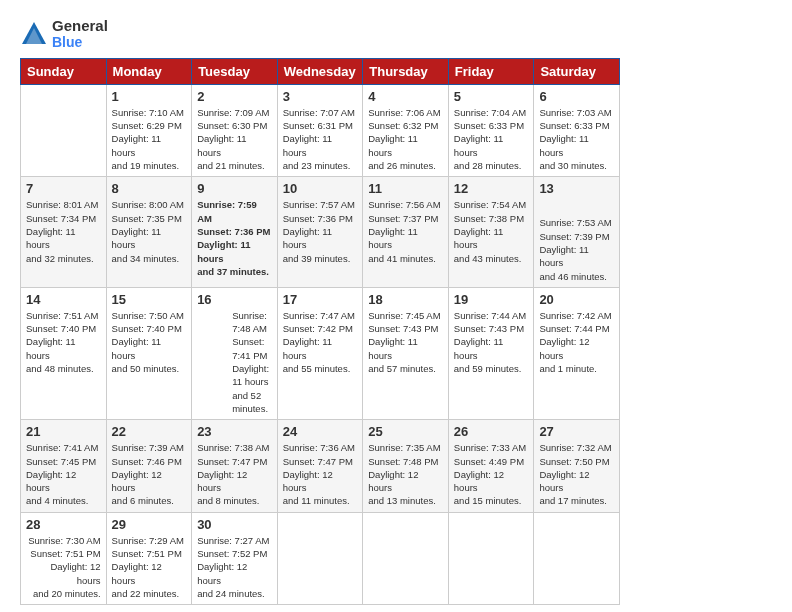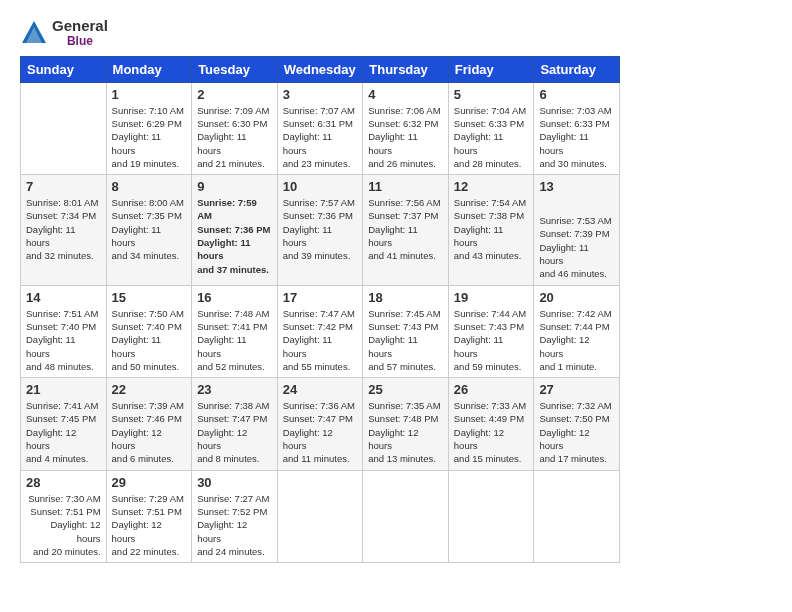--- a/index.html
+++ b/index.html
@@ -31,24 +31,23 @@
       display: flex;
       flex-direction: column;
       line-height: 1.1;
     }
     .logo-general {
       font-size: 15px;
       font-weight: bold;
       color: #333;
     }
     .logo-blue {
-      font-size: 12px;
-      font-weight: bold;
-      color: #701a75;
-      text-align: center;
+      font-size: 14px;
+      font-weight: bold;
+      color: #3b82f6;
     }
     .logo-icon {
       width: 28px;
       height: 28px;
       margin-right: 2px;
     }
     .title-section {
       text-align: right;
     }
     .month-title {
@@ -59,21 +58,21 @@
     .subtitle {
       font-size: 16px;
       color: #555;
     }
     .calendar {
       width: 100%;
       border-collapse: collapse;
       border: 1px solid #ccc;
     }
     .calendar th {
-      background: #1d4ed8;
+      background: #b91c1c;
       color: #fff;
       text-align: left;
       padding: 5px 6px;
       font-size: 13px;
       font-weight: bold;
       border: 1px solid #1f55a0;
     }
     .calendar td {
       vertical-align: top;
       border: 1px solid #ccc;
@@ -237,21 +236,21 @@
           </td>
           <td>
             <span class="day-num">15</span>
             <div class="day-info" style="white-space: pre-line;">Sunrise: 7:50 AM
 Sunset: 7:40 PM
 Daylight: 11 hours
 and 50 minutes.</div>
           </td>
           <td>
             <span class="day-num">16</span>
-            <div class="day-info" style="white-space: pre-line;">Sunrise: 7:48 AM
+            <div class="day-info" style="white-space: pre-line; margin-left: 35px;">Sunrise: 7:48 AM
 Sunset: 7:41 PM
 Daylight: 11 hours
 and 52 minutes.</div>
           </td>
           <td>
             <span class="day-num">17</span>
             <div class="day-info" style="white-space: pre-line;">Sunrise: 7:47 AM
 Sunset: 7:42 PM
 Daylight: 11 hours
 and 55 minutes.</div>

